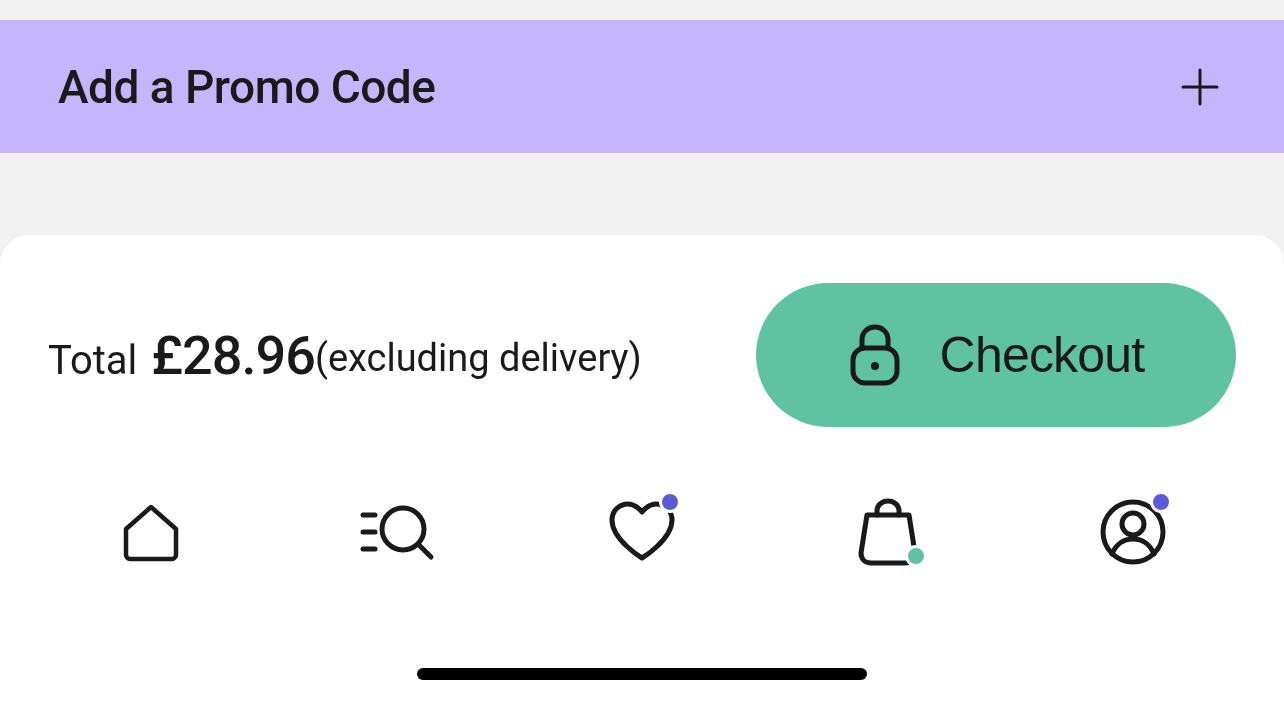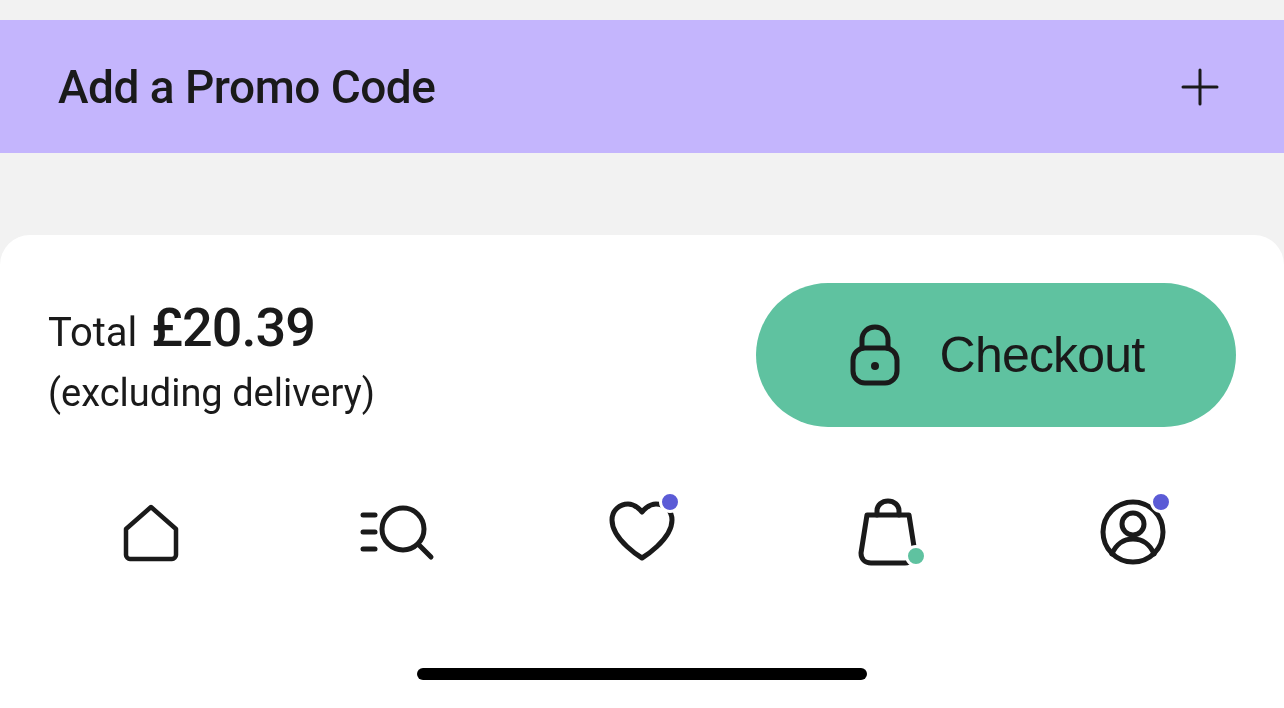--- a/index.html
+++ b/index.html
@@ -56,21 +56,21 @@
       padding: 48px 48px 0 48px;
       height: 473px;
     }
     .summary-row {
       display: flex;
       align-items: center;
       justify-content: space-between;
     }
     .total-block {
       display: flex;
-      flex-direction: column;
+      flex-direction: row;
     }
     .total-line {
       display: flex;
       align-items: baseline;
       gap: 14px;
     }
     .total-label {
       font-size: 40px;
       font-weight: 400;
       color: #1a1a1a;
@@ -167,21 +167,21 @@
   </button>
 </div>
 
 <div class="gap-area"></div>
 
 <div class="summary-card">
   <div class="summary-row">
     <div class="total-block">
       <div class="total-line">
         <span class="total-label">Total</span>
-        <span class="total-amount">£20.39</span>
+        <span class="total-amount">£28.96</span>
       </div>
       <span class="total-note">(excluding delivery)</span>
     </div>
     <button class="checkout-btn">
       <svg width="54" height="62" viewBox="0 0 54 62" fill="none">
         <path d="M14 24 V16 C14 8 20 3 27 3 C34 3 40 8 40 16 V24" stroke="#1a1a1a" stroke-width="5" stroke-linecap="round" fill="none"></path>
         <rect x="5" y="24" width="44" height="35" rx="12" stroke="#1a1a1a" stroke-width="5" fill="none"></rect>
         <circle cx="27" cy="42" r="4" fill="#1a1a1a"></circle>
       </svg>
       <span class="checkout-label">Checkout</span>

